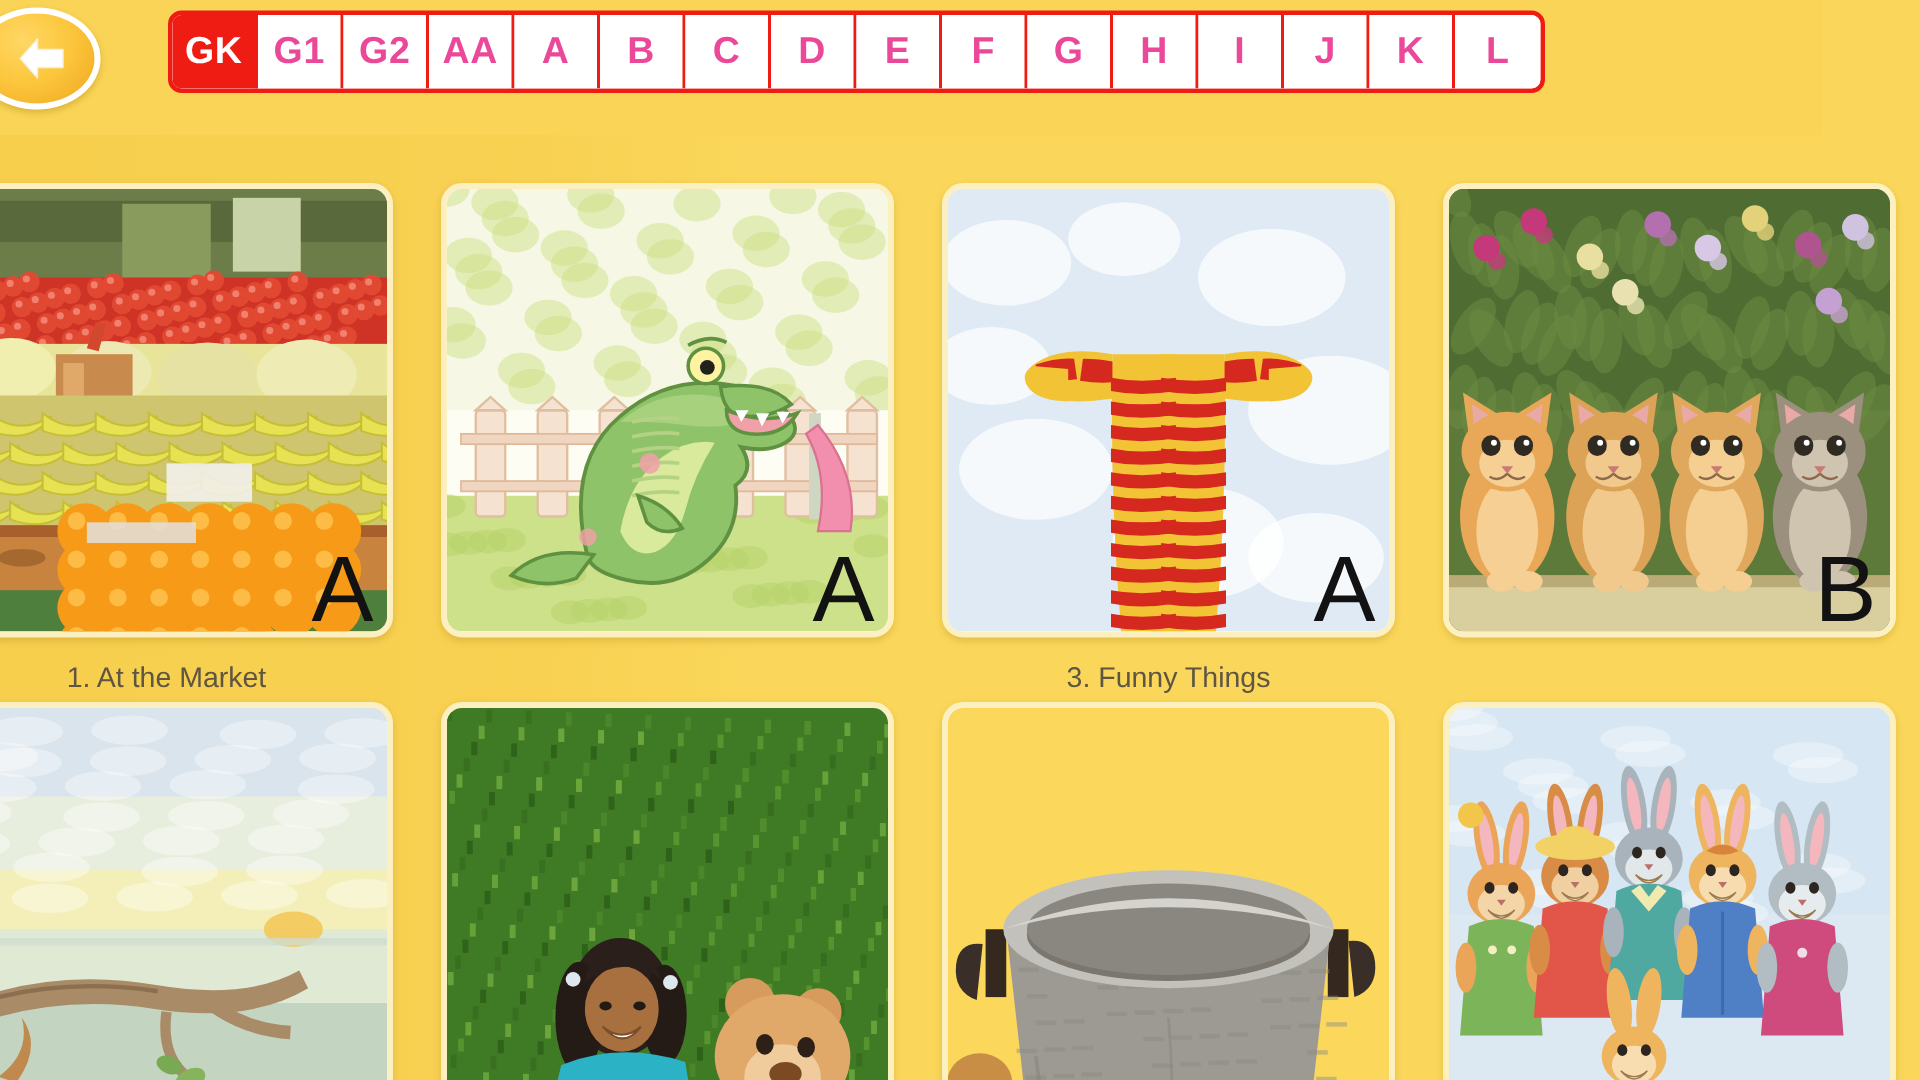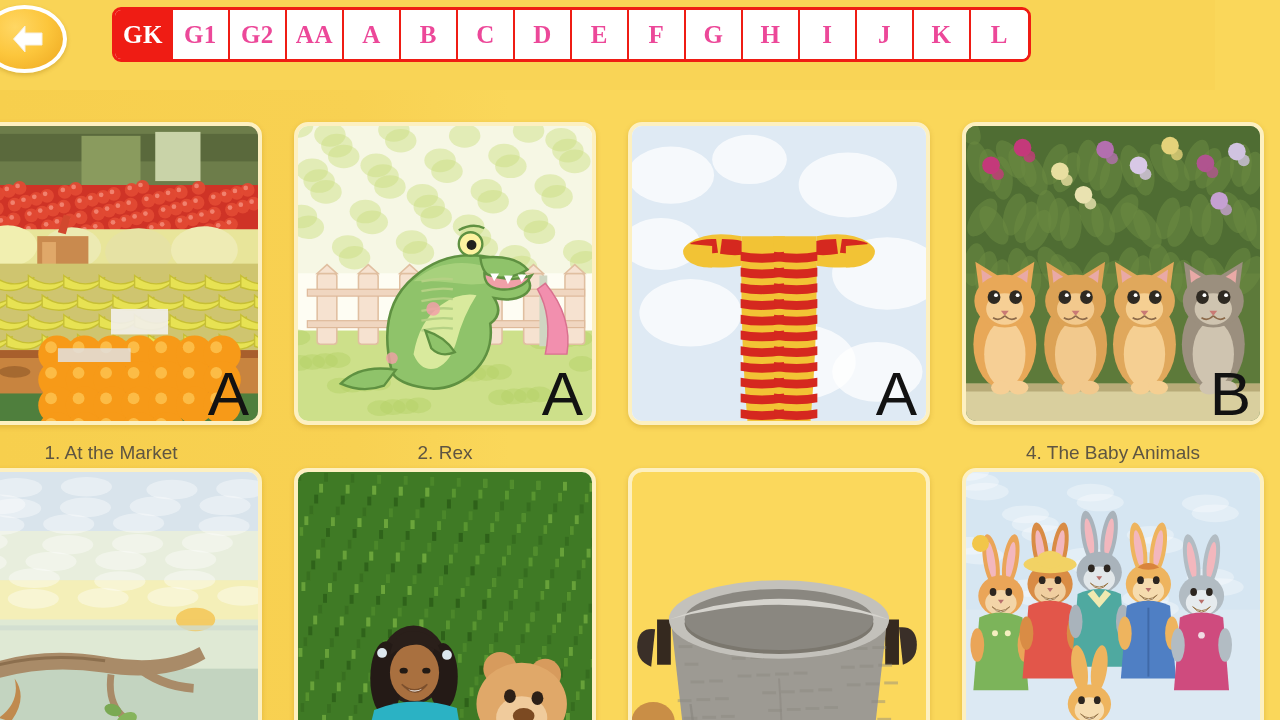--- a/index.html
+++ b/index.html
@@ -31,21 +31,20 @@
     background: #f9d456;
     z-index: 0;
   }
 
   
   #topbar {
     position: absolute;
     left: 0; top: 0;
     width: 1280px; height: 90px;
     z-index: 5;
-    font-family: Liberation Serif, serif;
   }
 
   #back-button {
     position: absolute;
     left: -18px; top: 5px;
     width: 85px; height: 68px;
     border-radius: 50%;
     background: radial-gradient(ellipse at 38% 30%, #ffd764 0%, #fcc63c 48%, #eda61f 100%);
     border: 4px solid #ffffff;
     box-shadow: 0 2px 4px rgba(150,100,0,.30);
@@ -569,21 +568,20 @@
               <circle cx="177" cy="121" r="5" fill="#23211c"></circle>
               <path d="M164 106 q 14 -8 26 -2" stroke="#5f9141" stroke-width="2.4" fill="none"></path>
               <path d="M130 208 q 20 6 30 22 q -14 6 -24 -4z" fill="#8fc36a" stroke="#5f9141" stroke-width="2.4"></path>
               <path d="M100 248 q -36 -6 -56 14 q 22 10 44 2z" fill="#8fc36a" stroke="#5f9141" stroke-width="2.4"></path>
               <circle cx="138" cy="186" r="7" fill="#f2a0a8" opacity=".85"></circle>
               <circle cx="96" cy="236" r="6" fill="#f2a0a8" opacity=".8"></circle>
             </svg>
           </div>
           <div class="level-badge">A</div>
         </div>
-        <div class="book-title">2. Rex</div>
       </div>
       <div class="book-cell">
         <div class="book-cover">
           <div class="cover-art">
             <svg class="art-svg" viewBox="0 0 300 300" preserveAspectRatio="xMidYMid slice">
               <rect width="300" height="300" fill="#e9f0f6"></rect>
               <rect width="300" height="300" fill="#dfeaf4"></rect>
               <ellipse cx="40" cy="50" rx="44" ry="29.040000000000003" fill="#ffffff" opacity=".72"></ellipse>
               <ellipse cx="120" cy="34" rx="38" ry="25.080000000000002" fill="#ffffff" opacity=".72"></ellipse>
               <ellipse cx="220" cy="60" rx="50" ry="33" fill="#ffffff" opacity=".72"></ellipse>
@@ -625,20 +623,21 @@
               <path d="M60 119 q 14 -5 26 -4 l2 14 q -16 2 -28 -2z" fill="#d5281f"></path>
               <path d="M92 115 q 12 0 20 2 l0 14 q -10 1 -22 -1z" fill="#d5281f"></path>
               <path d="M240 119 q -14 -5 -26 -4 l-2 14 q 16 2 28 -2z" fill="#d5281f"></path>
               <path d="M208 115 q -12 0 -20 2 l0 14 q 10 1 22 -1z" fill="#d5281f"></path>
               <path d="M58 120 q -10 6 -2 16 q 8 8 26 8 l0 -22z" fill="#f2c335"></path>
               <path d="M242 120 q 10 6 2 16 q -8 8 -26 8 l0 -22z" fill="#f2c335"></path>
             </svg>
           </div>
           <div class="level-badge">A</div>
         </div>
+        <div class="book-title">3. Funny Things</div>
       </div>
       <div class="book-cell">
         <div class="book-cover">
           <div class="cover-art">
             <svg class="art-svg" viewBox="0 0 300 300" preserveAspectRatio="xMidYMid slice">
               <rect width="300" height="300" fill="#5d7a3a"></rect>
               <rect y="0" width="300" height="150" fill="#4f6d33"></rect>
               <ellipse cx="0" cy="0" rx="11" ry="22" fill="#6b8a42" opacity=".55" transform="rotate(-35 0 0)"></ellipse>
               <ellipse cx="37" cy="53" rx="11" ry="22" fill="#6b8a42" opacity=".55" transform="rotate(-6 37 53)"></ellipse>
               <ellipse cx="74" cy="106" rx="11" ry="22" fill="#6b8a42" opacity=".55" transform="rotate(23 74 106)"></ellipse>
@@ -782,21 +781,20 @@
               <circle cx="243" cy="172" r="2" fill="#ffffff"></circle>
               <circle cx="265" cy="172" r="2" fill="#ffffff"></circle>
               <path d="M248 188 l8 0 l-4 5z" fill="#c97a74"></path>
               <path d="M252 193 q -6 6 -12 2 M252 193 q 6 6 12 2" stroke="#8c6a4a" stroke-width="1.6" fill="none"></path>
               <ellipse cx="248" cy="266" rx="10" ry="7" fill="#cfc4b0"></ellipse>
               <ellipse cx="266" cy="266" rx="10" ry="7" fill="#cfc4b0"></ellipse>
             </svg>
           </div>
           <div class="level-badge">B</div>
         </div>
-        <div class="book-title">4. The Baby Animals</div>
       </div>
     </div>
     <div class="book-row">
       <div class="book-cell">
         <div class="book-cover">
           <div class="cover-art">
             <svg class="art-svg" viewBox="0 0 300 300" preserveAspectRatio="xMidYMid slice">
               <rect width="300" height="300" fill="#eef3dc"></rect>
               <rect y="0" width="300" height="120" fill="#d9e4ec"></rect>
               <rect y="60" width="300" height="70" fill="#e8eedd"></rect>

